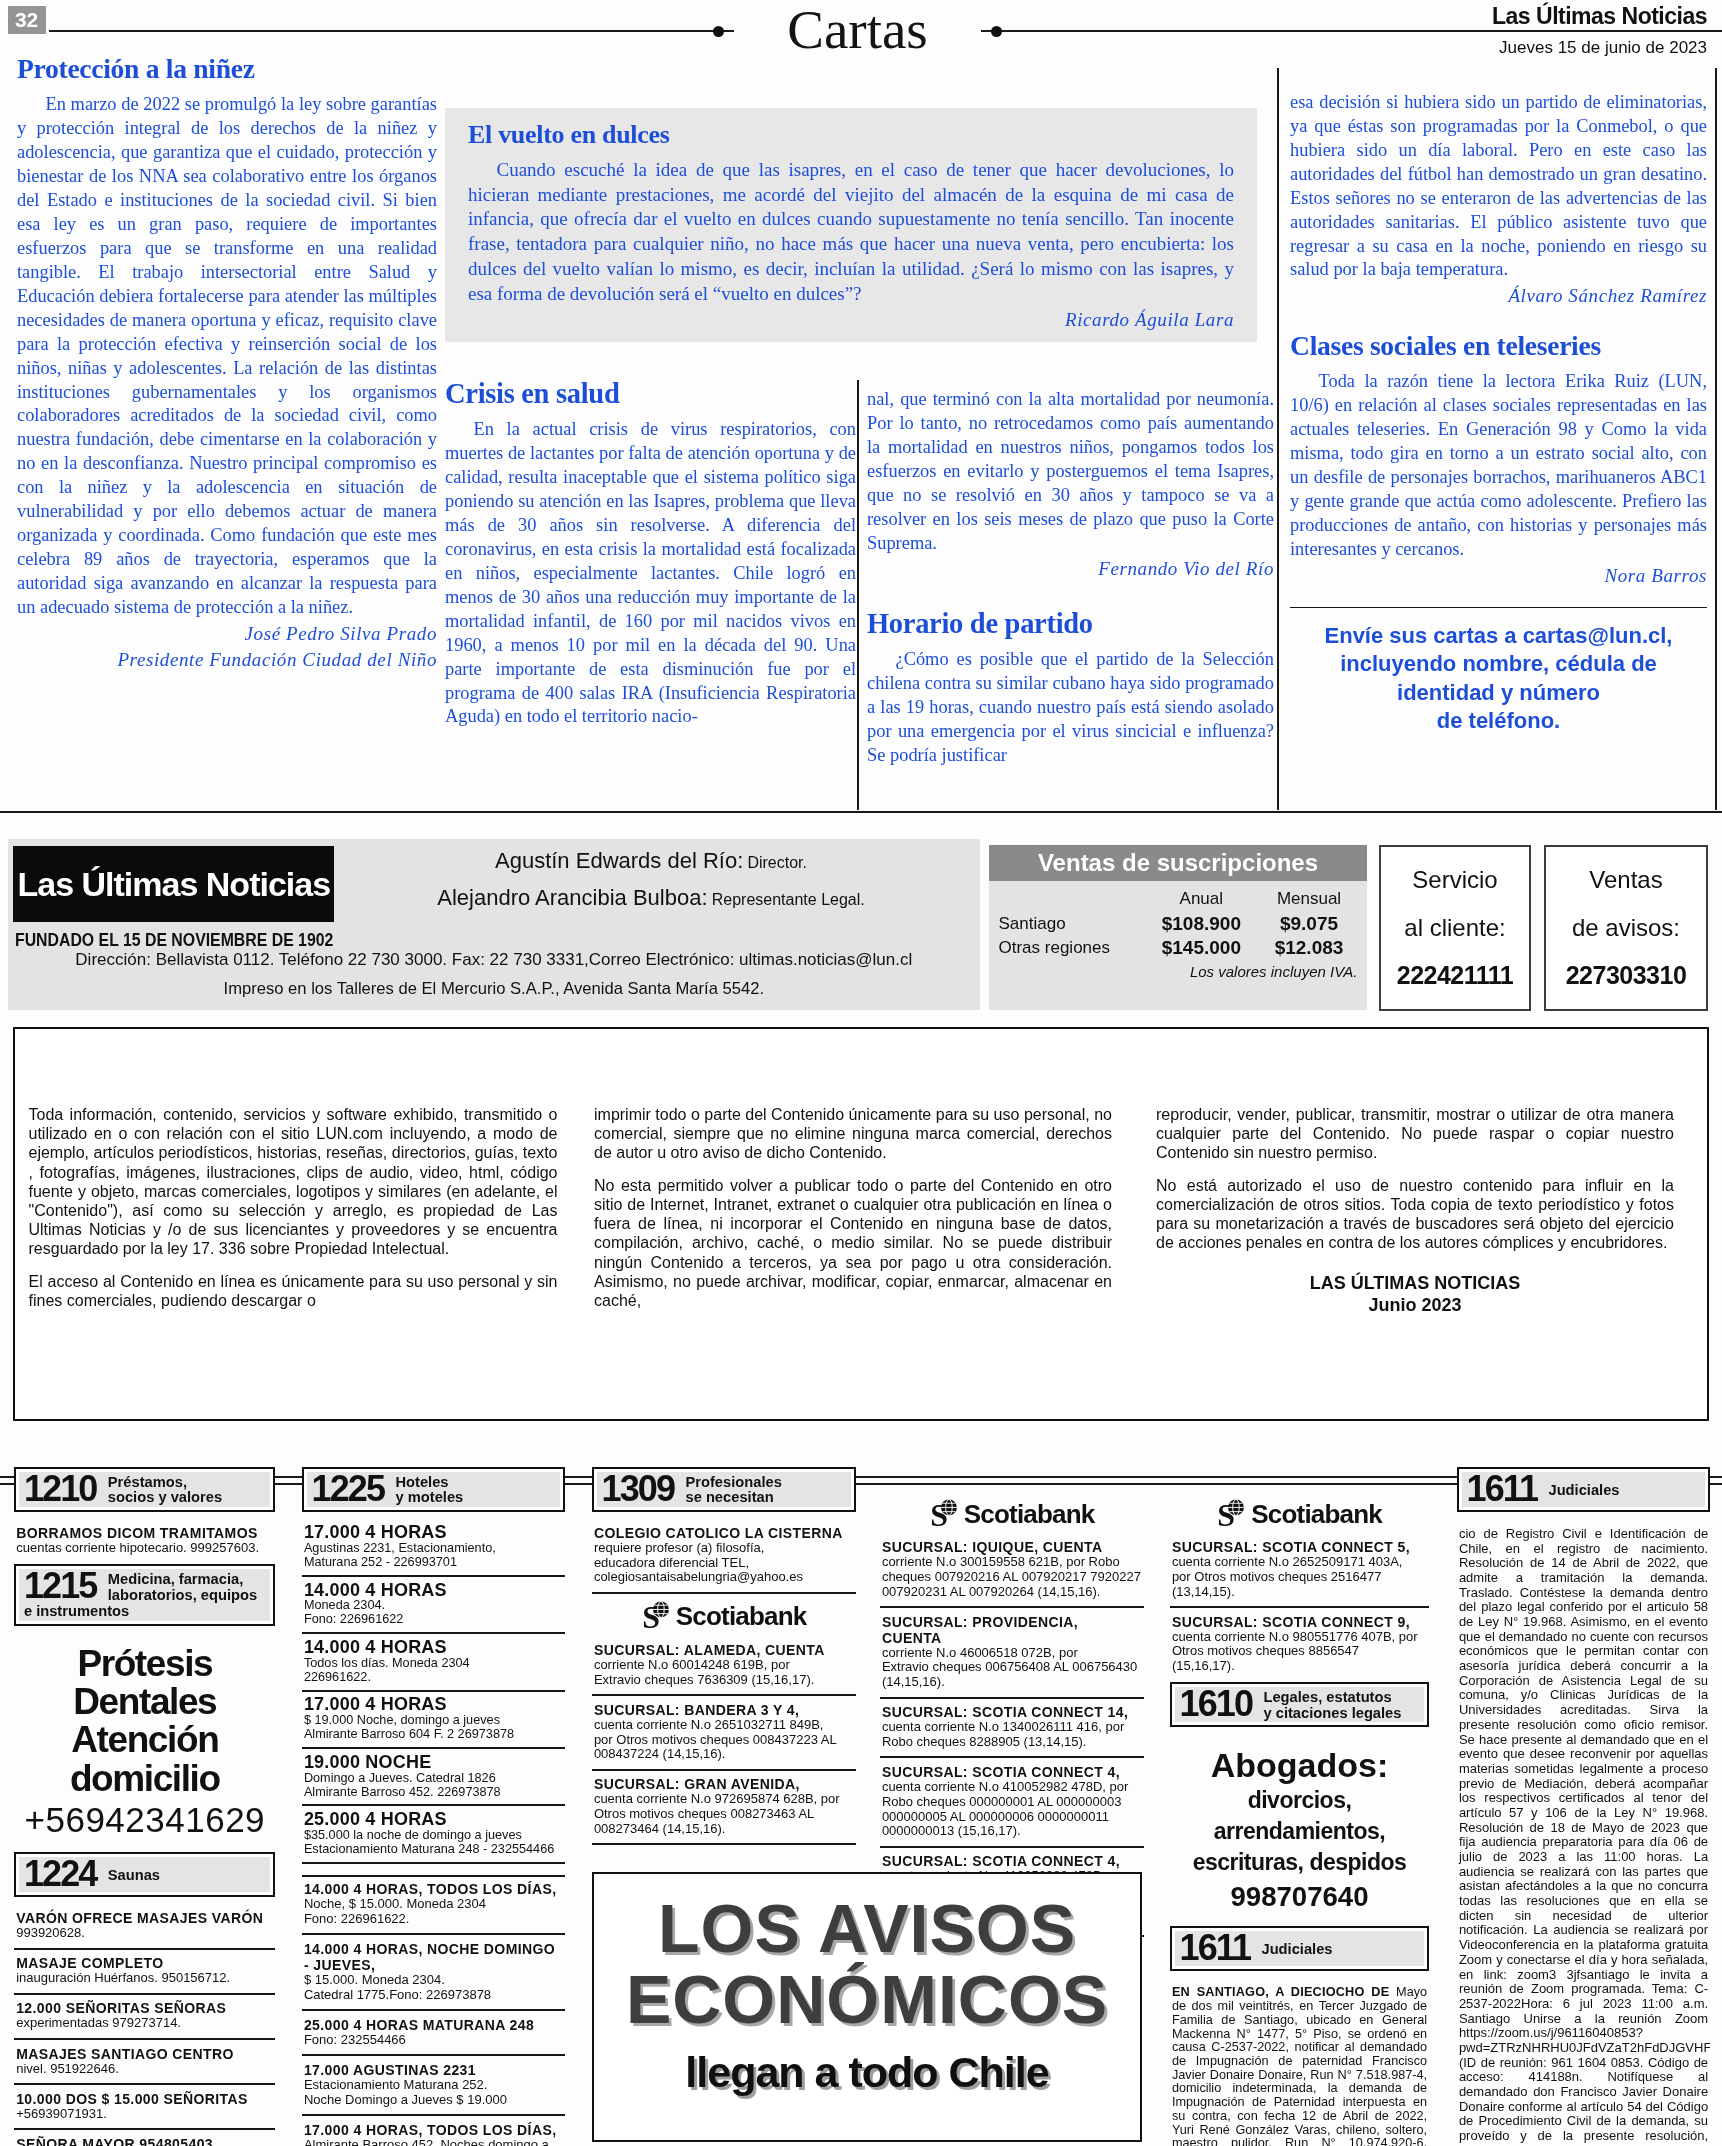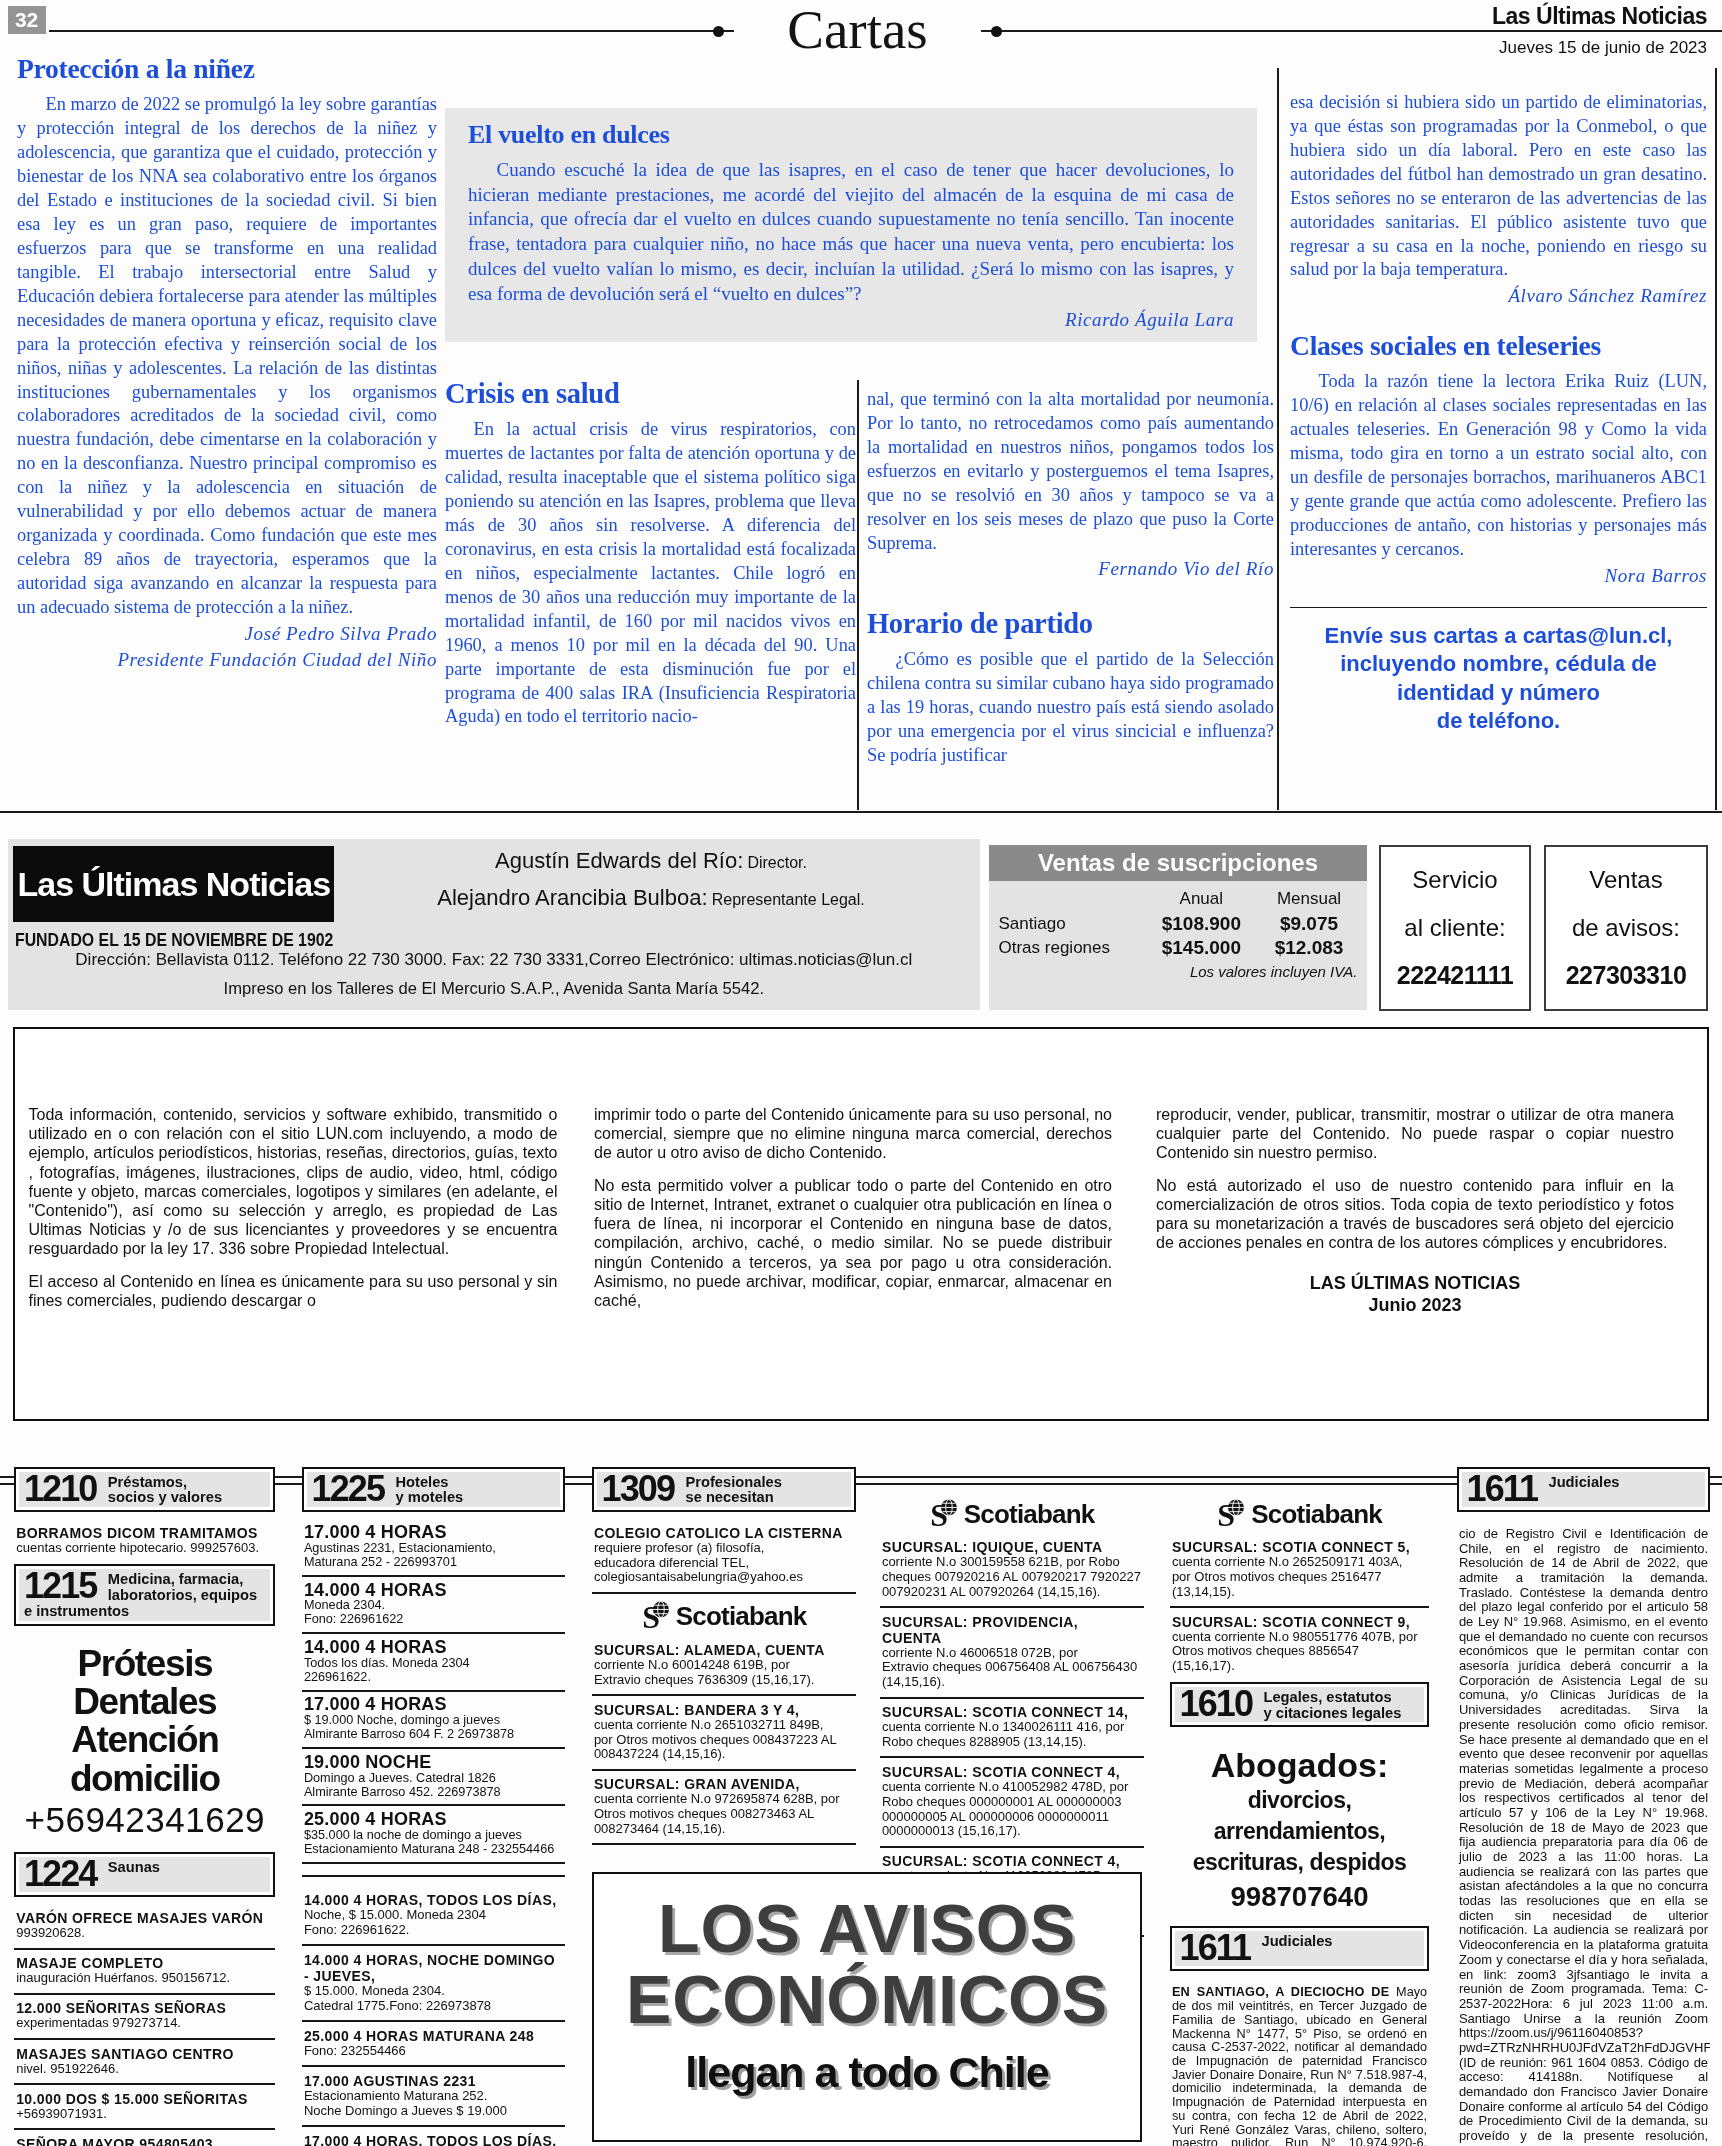--- a/index.html
+++ b/index.html
@@ -49,32 +49,32 @@
   .terms-box{left:13.3px;top:1027px;width:1696px;height:394px;border:2.9px solid #0f0f0f;box-sizing:border-box;background:#fff;}
   .terms-bar{left:32px;top:1039px;width:1658px;height:42px;background:#d7d7d7;
              font:700 28.5px/42px "Liberation Sans",sans-serif;text-align:center;letter-spacing:-0.3px;}
   .terms-col{font-size:16px;line-height:1.2;text-align:justify;}
   .terms-col p{margin:0 0 13.3px 0;}
   .terms-sig{text-align:center;font-weight:700;font-size:18px;line-height:1.25;margin-top:19px;}
   
   .clist{position:absolute;overflow:hidden;z-index:4;}
   .cat-box{border:2.4px solid #111;background:#e4e4e4;box-shadow:inset 0 0 0 2.9px #fff,0 0 0 5.7px #fdfdfd;
            padding:2.9px 7.6px 3.8px 7.6px;margin-bottom:7.6px;position:relative;}
-  .cat-row{display:flex;align-items:flex-start;gap:11.4px;}
+  .cat-row{display:flex;align-items:center;gap:11.4px;}
   .cat-num{font:700 36px/34px "Liberation Sans",sans-serif;letter-spacing:-1.9px;}
   .cat-label{font:700 14.7px/1.05 "Liberation Sans",sans-serif;white-space:pre-line;padding-top:2.9px;}
   .cat-extra{font:700 14.7px/1.05 "Liberation Sans",sans-serif;margin-top:1px;}
   .listing{border-bottom:2.1px solid #161616;padding:5.7px 1.9px 6.7px 1.9px;}
   .lst-title{font:700 14px/1.15 "Liberation Sans",sans-serif;letter-spacing:0.4px;}
   .lst-body{font:400 13px/1.13 "Liberation Sans",sans-serif;}
   .pre{white-space:pre-line;}
   .cen{padding:3.8px 1.9px 4.8px 1.9px;}
   .cen .lst-title{font-size:18px;letter-spacing:0.2px;line-height:1.05;}
   .cen .lst-body{font-size:12.7px;line-height:1.1;}
-  .gap-top{margin-top:11.4px;border-top:2.1px solid #161616;padding-top:15px;}
+  .gap-top{margin-top:11.4px;border-top:2.1px solid #161616;padding-top:4px;}
   .listing.legal{border-bottom:none;text-align:justify;font:400 12.7px/1.08 "Liberation Sans",sans-serif;padding-top:7.6px;}
   .listing.legal b{font-weight:700;letter-spacing:0.2px;}
   .bank-logo{display:flex;align-items:center;justify-content:center;gap:5.7px;padding:7.6px 0 4.8px 0;}
   .bank-word{font:700 26px/1 "Liberation Sans",sans-serif;letter-spacing:-0.8px;}
   .protesis-ad{padding:11.4px 0 9.5px 0;border-bottom:2.9px solid #111;text-align:center;}
   .pro-l1{font:800 37px/1.04 "Liberation Sans",sans-serif;letter-spacing:-1.4px;}
   .pro-phone{font:400 35px/1.15 "Liberation Sans",sans-serif;letter-spacing:0.5px;margin-top:1.9px;}
   .abogados-ad{text-align:center;padding:11.4px 0 9.5px 0;}
   .abo-l0{font:800 34px/1.15 "Liberation Sans",sans-serif;}
   .abo-l1,.abo-l2{font:700 23px/1.35 "Liberation Sans",sans-serif;letter-spacing:-0.5px;}

